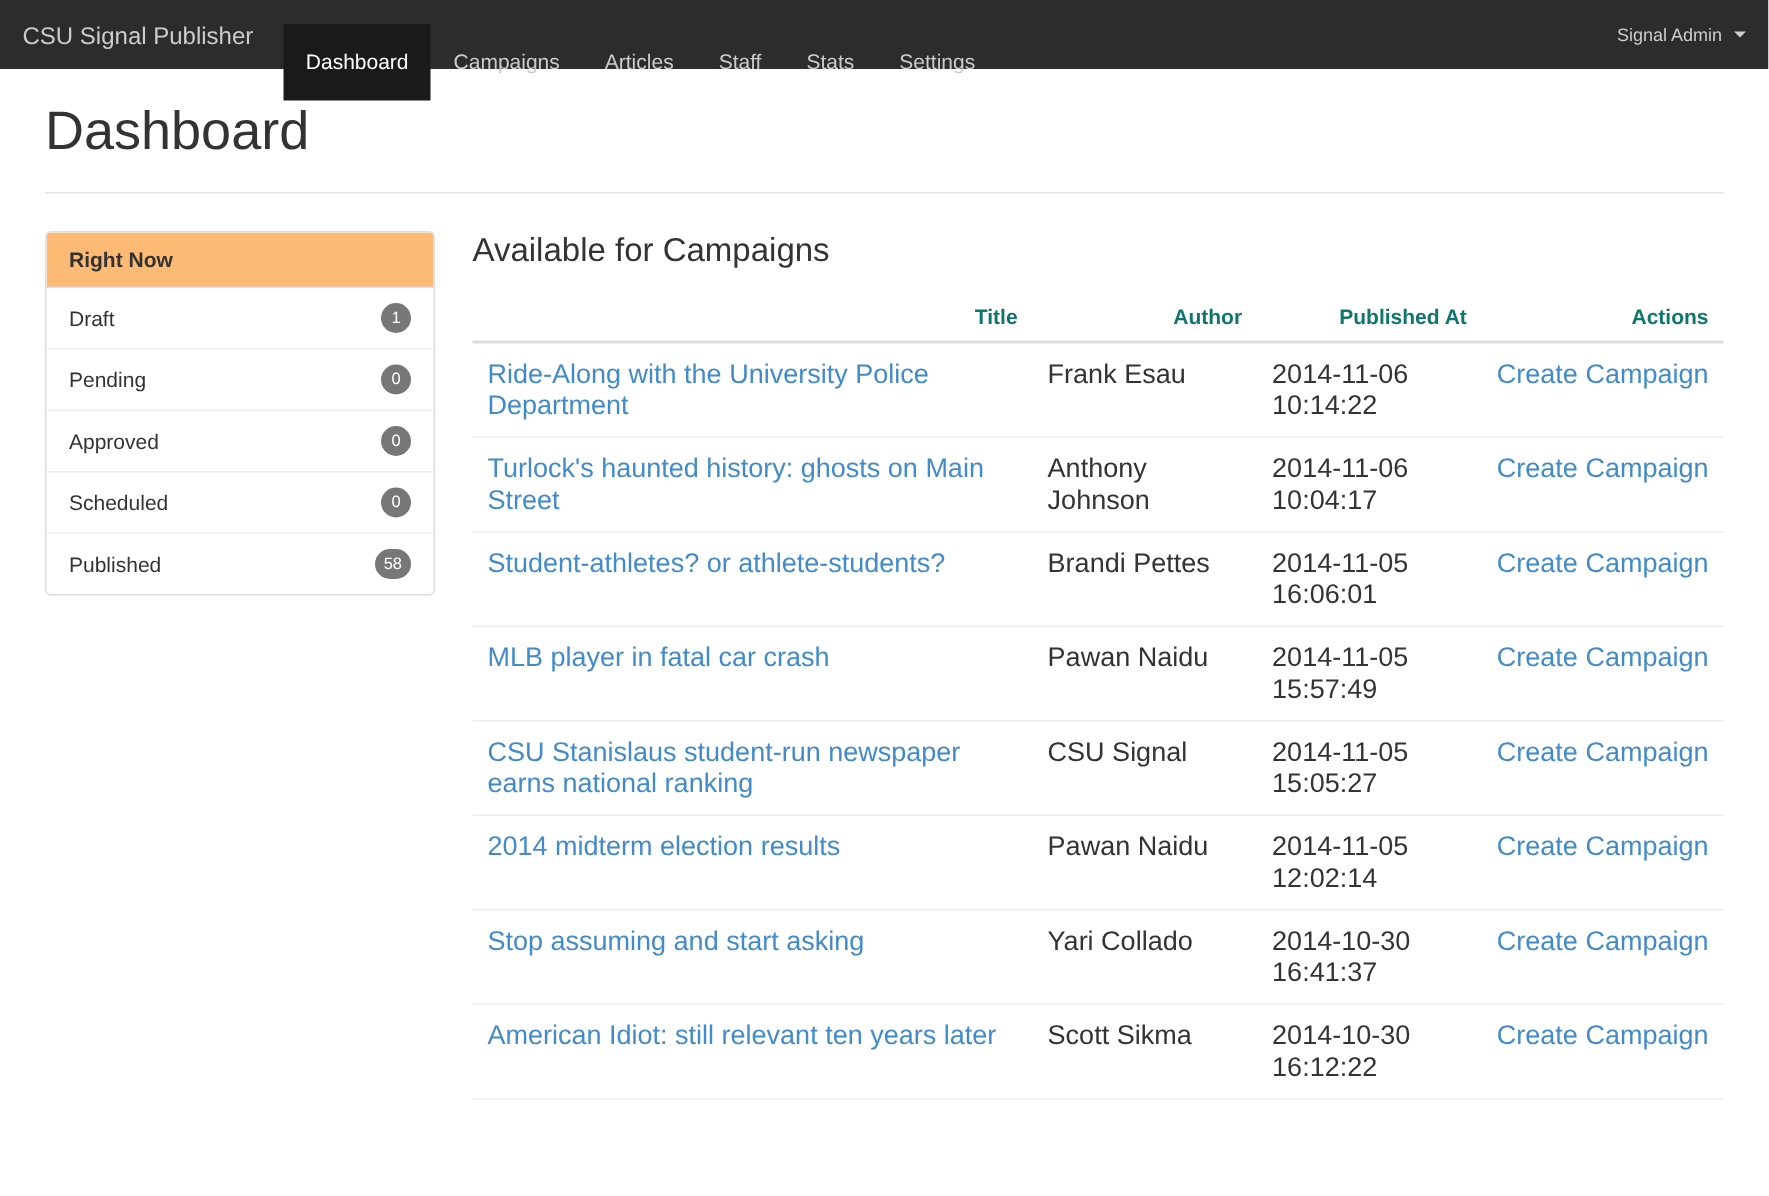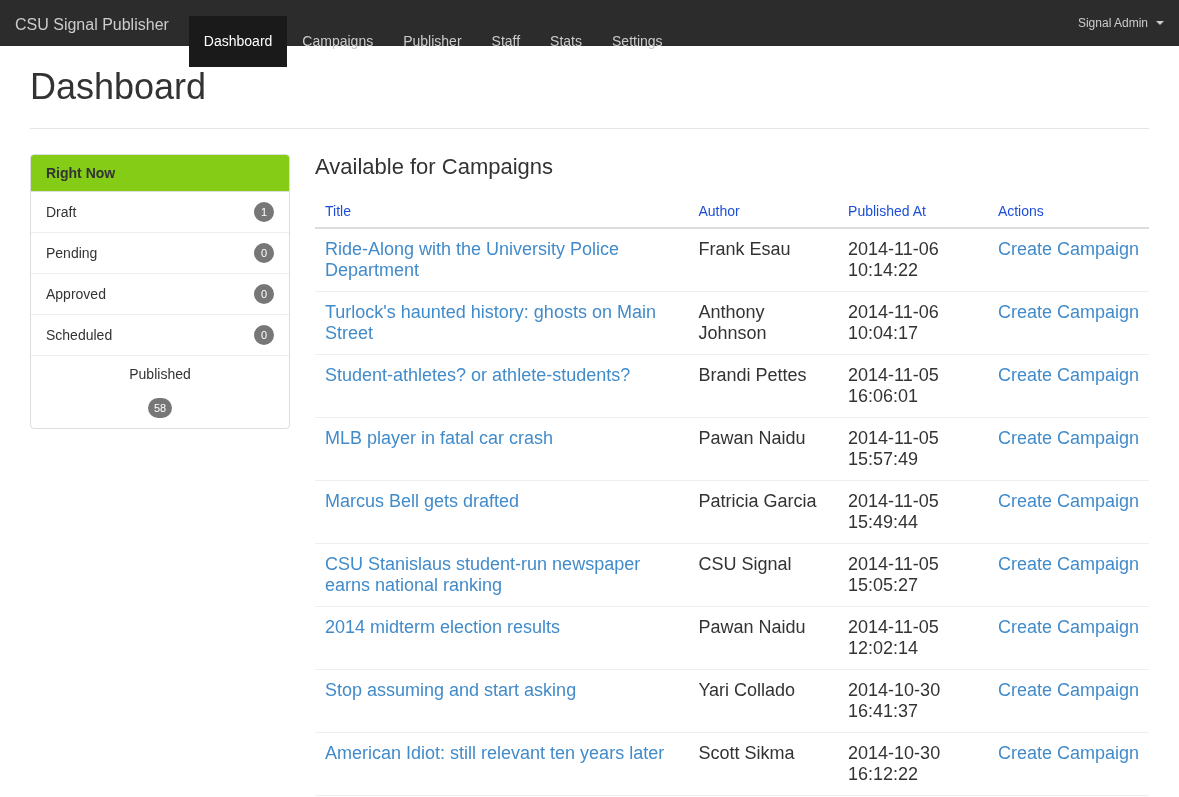--- a/index.html
+++ b/index.html
@@ -81,39 +81,39 @@
     .sidebar {
       width: 260px;
       flex-shrink: 0;
     }
     .sidebar-panel {
       border: 1px solid #ddd;
       border-radius: 4px;
       overflow: hidden;
     }
     .sidebar-header {
-      background: #84cc16;
+      background: #fdba74;
       border-bottom: 1px solid #ddd;
       padding: 10px 15px;
       font-weight: 600;
       font-size: 14px;
       color: #333;
     }
     .sidebar-item {
       display: flex;
       align-items: center;
       justify-content: space-between;
       padding: 10px 15px;
       border-bottom: 1px solid #eee;
       cursor: pointer;
       color: #333;
       text-decoration: none;
       gap: 16px;
     }
-    .sidebar-item:last-child { border-bottom: none; flex-direction: column; }
+    .sidebar-item:last-child { border-bottom: none; }
     .sidebar-item-label { font-size: 14px; }
     .badge {
       display: inline-flex;
       align-items: center;
       justify-content: center;
       min-width: 20px;
       height: 20px;
       border-radius: 10px;
       background: #777;
       color: #fff;
@@ -134,25 +134,25 @@
 
     
     .campaigns-table {
       width: 100%;
       border-collapse: collapse;
     }
     .campaigns-table thead tr {
       border-bottom: 2px solid #ddd;
     }
     .campaigns-table thead th {
-      text-align: left;
+      text-align: right;
       padding: 8px 10px;
-      font-weight: 400;
+      font-weight: 700;
       font-size: 14px;
-      color: #1d4ed8;
+      color: #0f766e;
     }
     .campaigns-table tbody tr {
       border-bottom: 1px solid #eee;
     }
     .campaigns-table tbody td {
       padding: 10px 10px;
       vertical-align: top;
       font-size: 18px;
     }
     .article-link {
@@ -177,21 +177,21 @@
 <nav class="navbar">
   <span class="navbar-brand">CSU Signal Publisher</span>
   <ul class="navbar-nav">
     <li class="active">
       <a href="#">Dashboard</a>
     </li>
     <li>
       <a href="#">Campaigns</a>
     </li>
     <li>
-      <a href="#">Publisher</a>
+      <a href="#">Articles</a>
     </li>
     <li>
       <a href="#">Staff</a>
     </li>
     <li>
       <a href="#">Stats</a>
     </li>
     <li>
       <a href="#">Settings</a>
     </li>
@@ -269,27 +269,20 @@
               <td class="col-actions"><a class="action-link" href="#">Create Campaign</a></td>
             </tr>
             <tr>
               <td class="col-title"><a class="article-link" href="#">MLB player in fatal car crash</a></td>
               <td class="col-author">Pawan Naidu</td>
               <td class="col-published" style="white-space: pre;">2014-11-05
 15:57:49</td>
               <td class="col-actions"><a class="action-link" href="#">Create Campaign</a></td>
             </tr>
             <tr>
-              <td class="col-title"><a class="article-link" href="#">Marcus Bell gets drafted</a></td>
-              <td class="col-author">Patricia Garcia</td>
-              <td class="col-published" style="white-space: pre;">2014-11-05
-15:49:44</td>
-              <td class="col-actions"><a class="action-link" href="#">Create Campaign</a></td>
-            </tr>
-            <tr>
               <td class="col-title"><a class="article-link" href="#">CSU Stanislaus student-run newspaper earns national ranking</a></td>
               <td class="col-author">CSU Signal</td>
               <td class="col-published" style="white-space: pre;">2014-11-05
 15:05:27</td>
               <td class="col-actions"><a class="action-link" href="#">Create Campaign</a></td>
             </tr>
             <tr>
               <td class="col-title"><a class="article-link" href="#">2014 midterm election results</a></td>
               <td class="col-author">Pawan Naidu</td>
               <td class="col-published" style="white-space: pre;">2014-11-05

